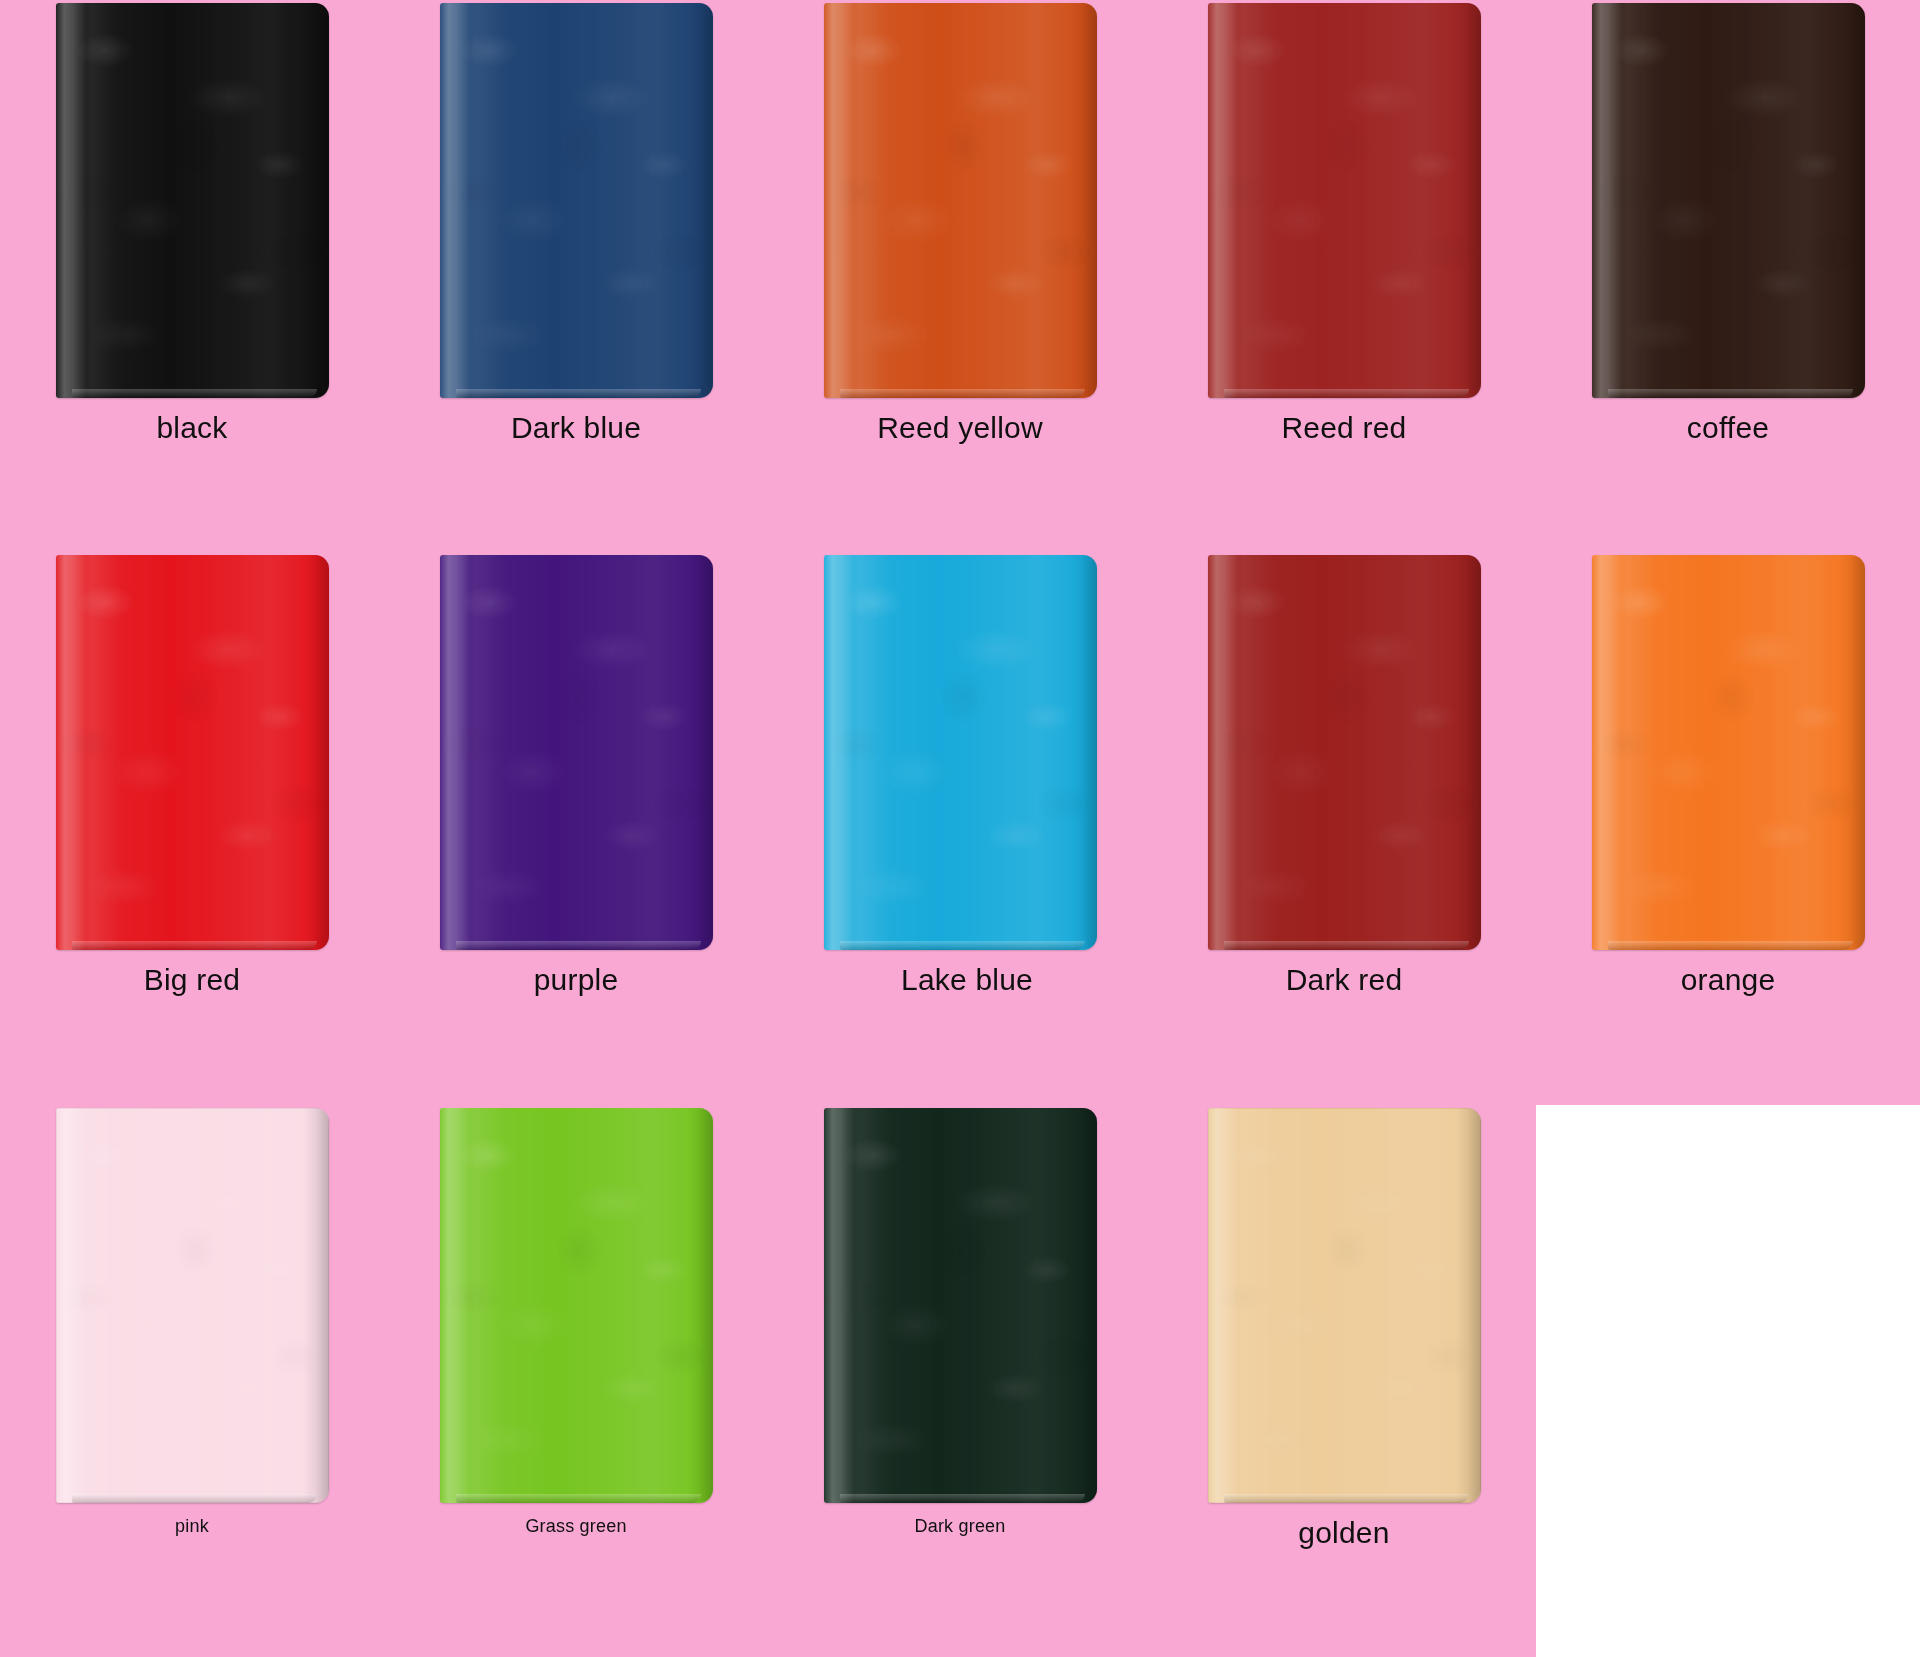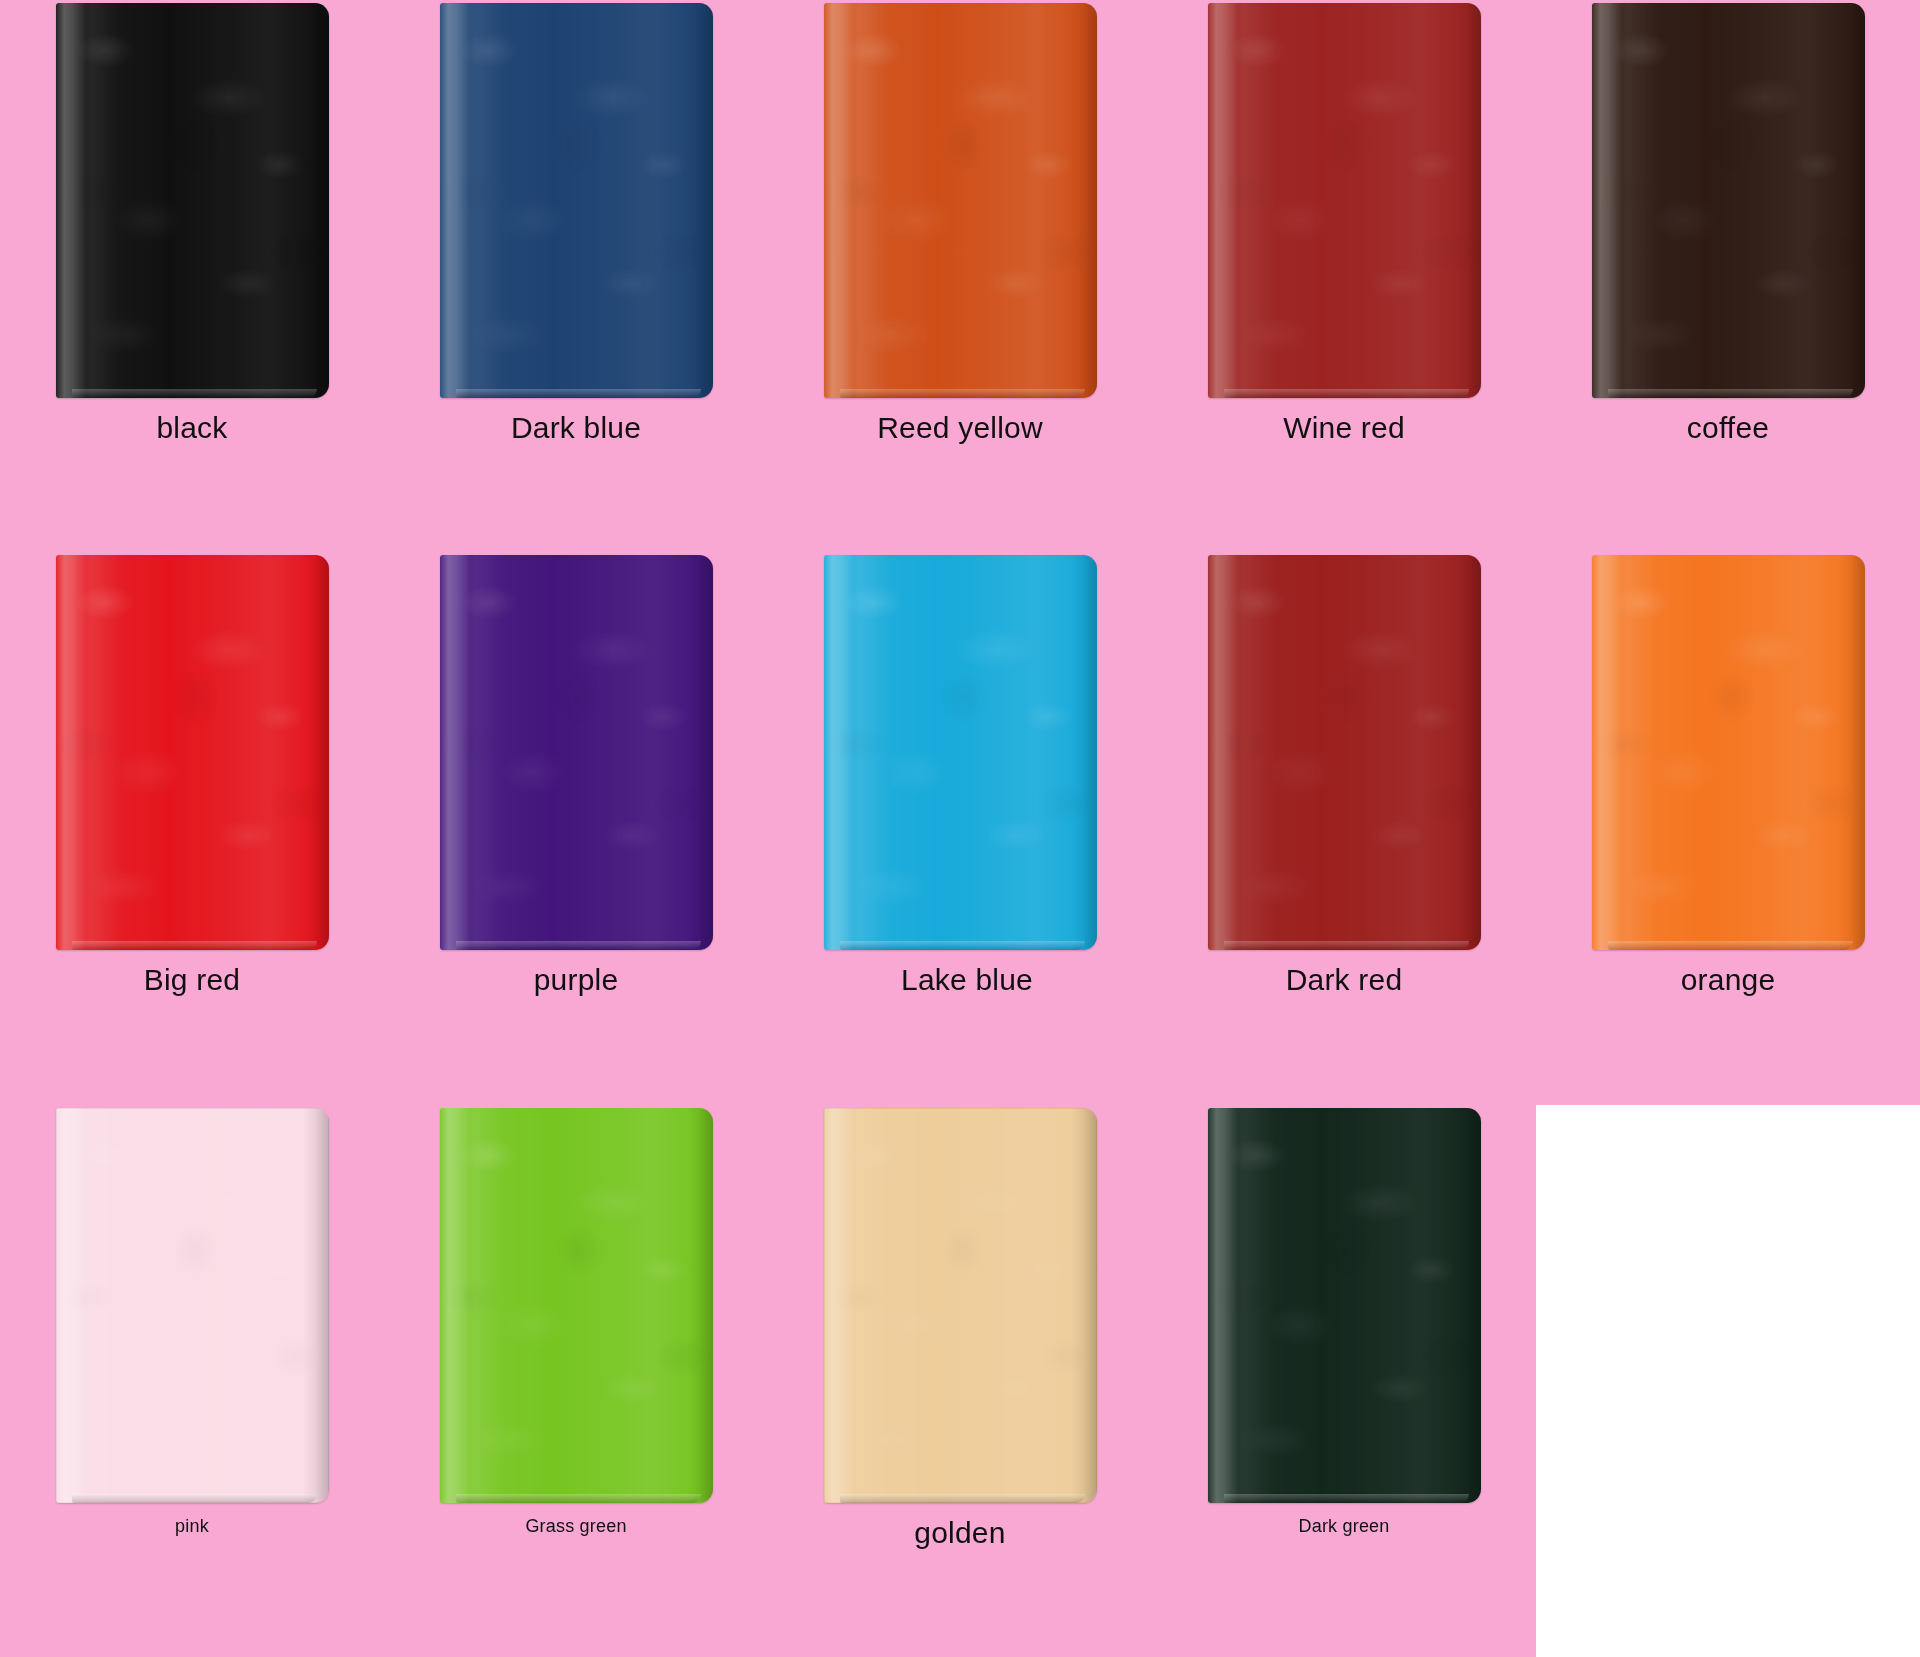--- a/index.html
+++ b/index.html
@@ -207,21 +207,21 @@
       <div class="cover-wrap">
         <div class="cover deep">
           <div class="cover-fill" style="background: rgb(156, 35, 33);"></div>
           <div class="cover-grain"></div>
           <div class="cover-sheen"></div>
           <div class="cover-spine"></div>
           <div class="cover-edge"></div>
           <div class="cover-pages"></div>
         </div>
       </div>
-      <div class="cover-label" style="color: rgb(16, 16, 16);">Wine red</div>
+      <div class="cover-label" style="color: rgb(16, 16, 16);">Reed red</div>
     </div>
     <div class="swatch-cell">
       <div class="cover-wrap">
         <div class="cover deep">
           <div class="cover-fill" style="background: rgb(46, 26, 19);"></div>
           <div class="cover-grain"></div>
           <div class="cover-sheen"></div>
           <div class="cover-spine"></div>
           <div class="cover-edge"></div>
           <div class="cover-pages"></div>
@@ -315,37 +315,37 @@
           <div class="cover-sheen"></div>
           <div class="cover-spine"></div>
           <div class="cover-edge"></div>
           <div class="cover-pages"></div>
         </div>
       </div>
       <div class="cover-label small" style="color: rgb(16, 16, 16);">Grass green</div>
     </div>
     <div class="swatch-cell">
       <div class="cover-wrap">
+        <div class="cover deep">
+          <div class="cover-fill" style="background: rgb(18, 38, 28);"></div>
+          <div class="cover-grain"></div>
+          <div class="cover-sheen"></div>
+          <div class="cover-spine"></div>
+          <div class="cover-edge"></div>
+          <div class="cover-pages"></div>
+        </div>
+      </div>
+      <div class="cover-label small" style="color: rgb(16, 16, 16);">Dark green</div>
+    </div>
+    <div class="swatch-cell">
+      <div class="cover-wrap">
         <div class="cover pale">
           <div class="cover-fill" style="background: rgb(238, 205, 155);"></div>
           <div class="cover-grain"></div>
           <div class="cover-sheen"></div>
           <div class="cover-spine"></div>
           <div class="cover-edge"></div>
           <div class="cover-pages"></div>
         </div>
       </div>
       <div class="cover-label" style="color: rgb(16, 16, 16);">golden</div>
     </div>
-    <div class="swatch-cell">
-      <div class="cover-wrap">
-        <div class="cover deep">
-          <div class="cover-fill" style="background: rgb(18, 38, 28);"></div>
-          <div class="cover-grain"></div>
-          <div class="cover-sheen"></div>
-          <div class="cover-spine"></div>
-          <div class="cover-edge"></div>
-          <div class="cover-pages"></div>
-        </div>
-      </div>
-      <div class="cover-label small" style="color: rgb(16, 16, 16);">Dark green</div>
-    </div>
   </div>
 
 </body></html>

